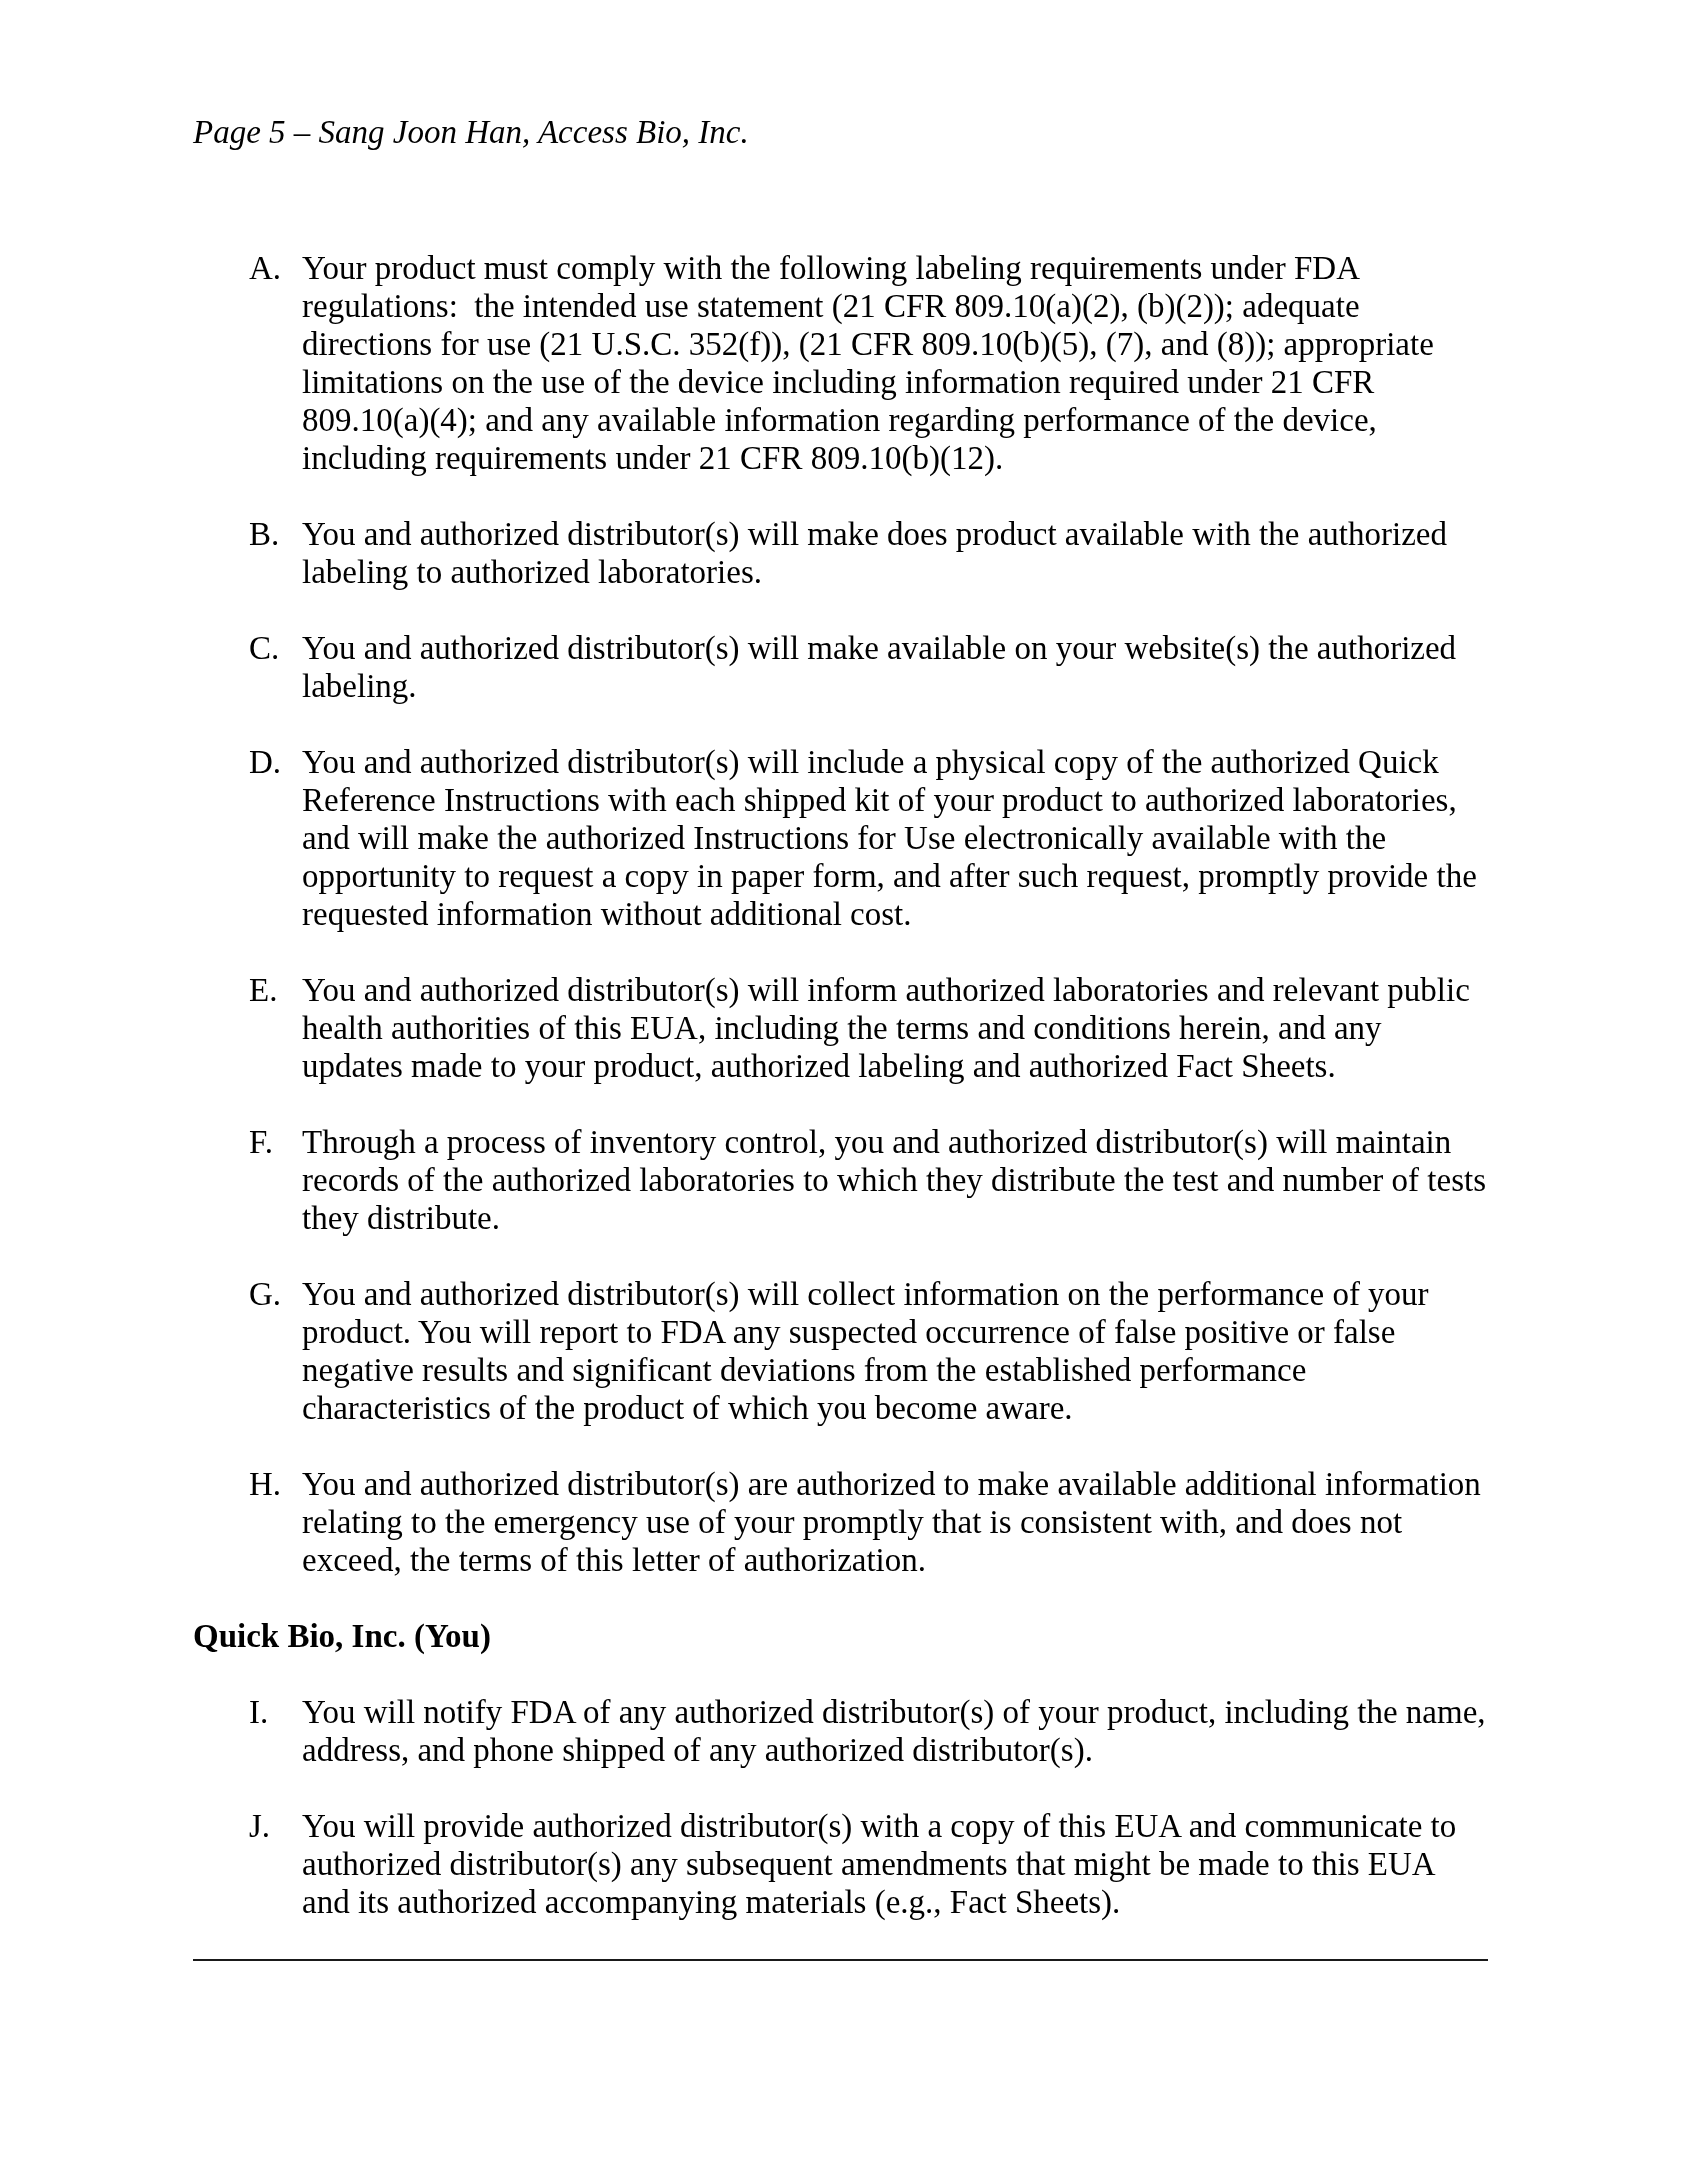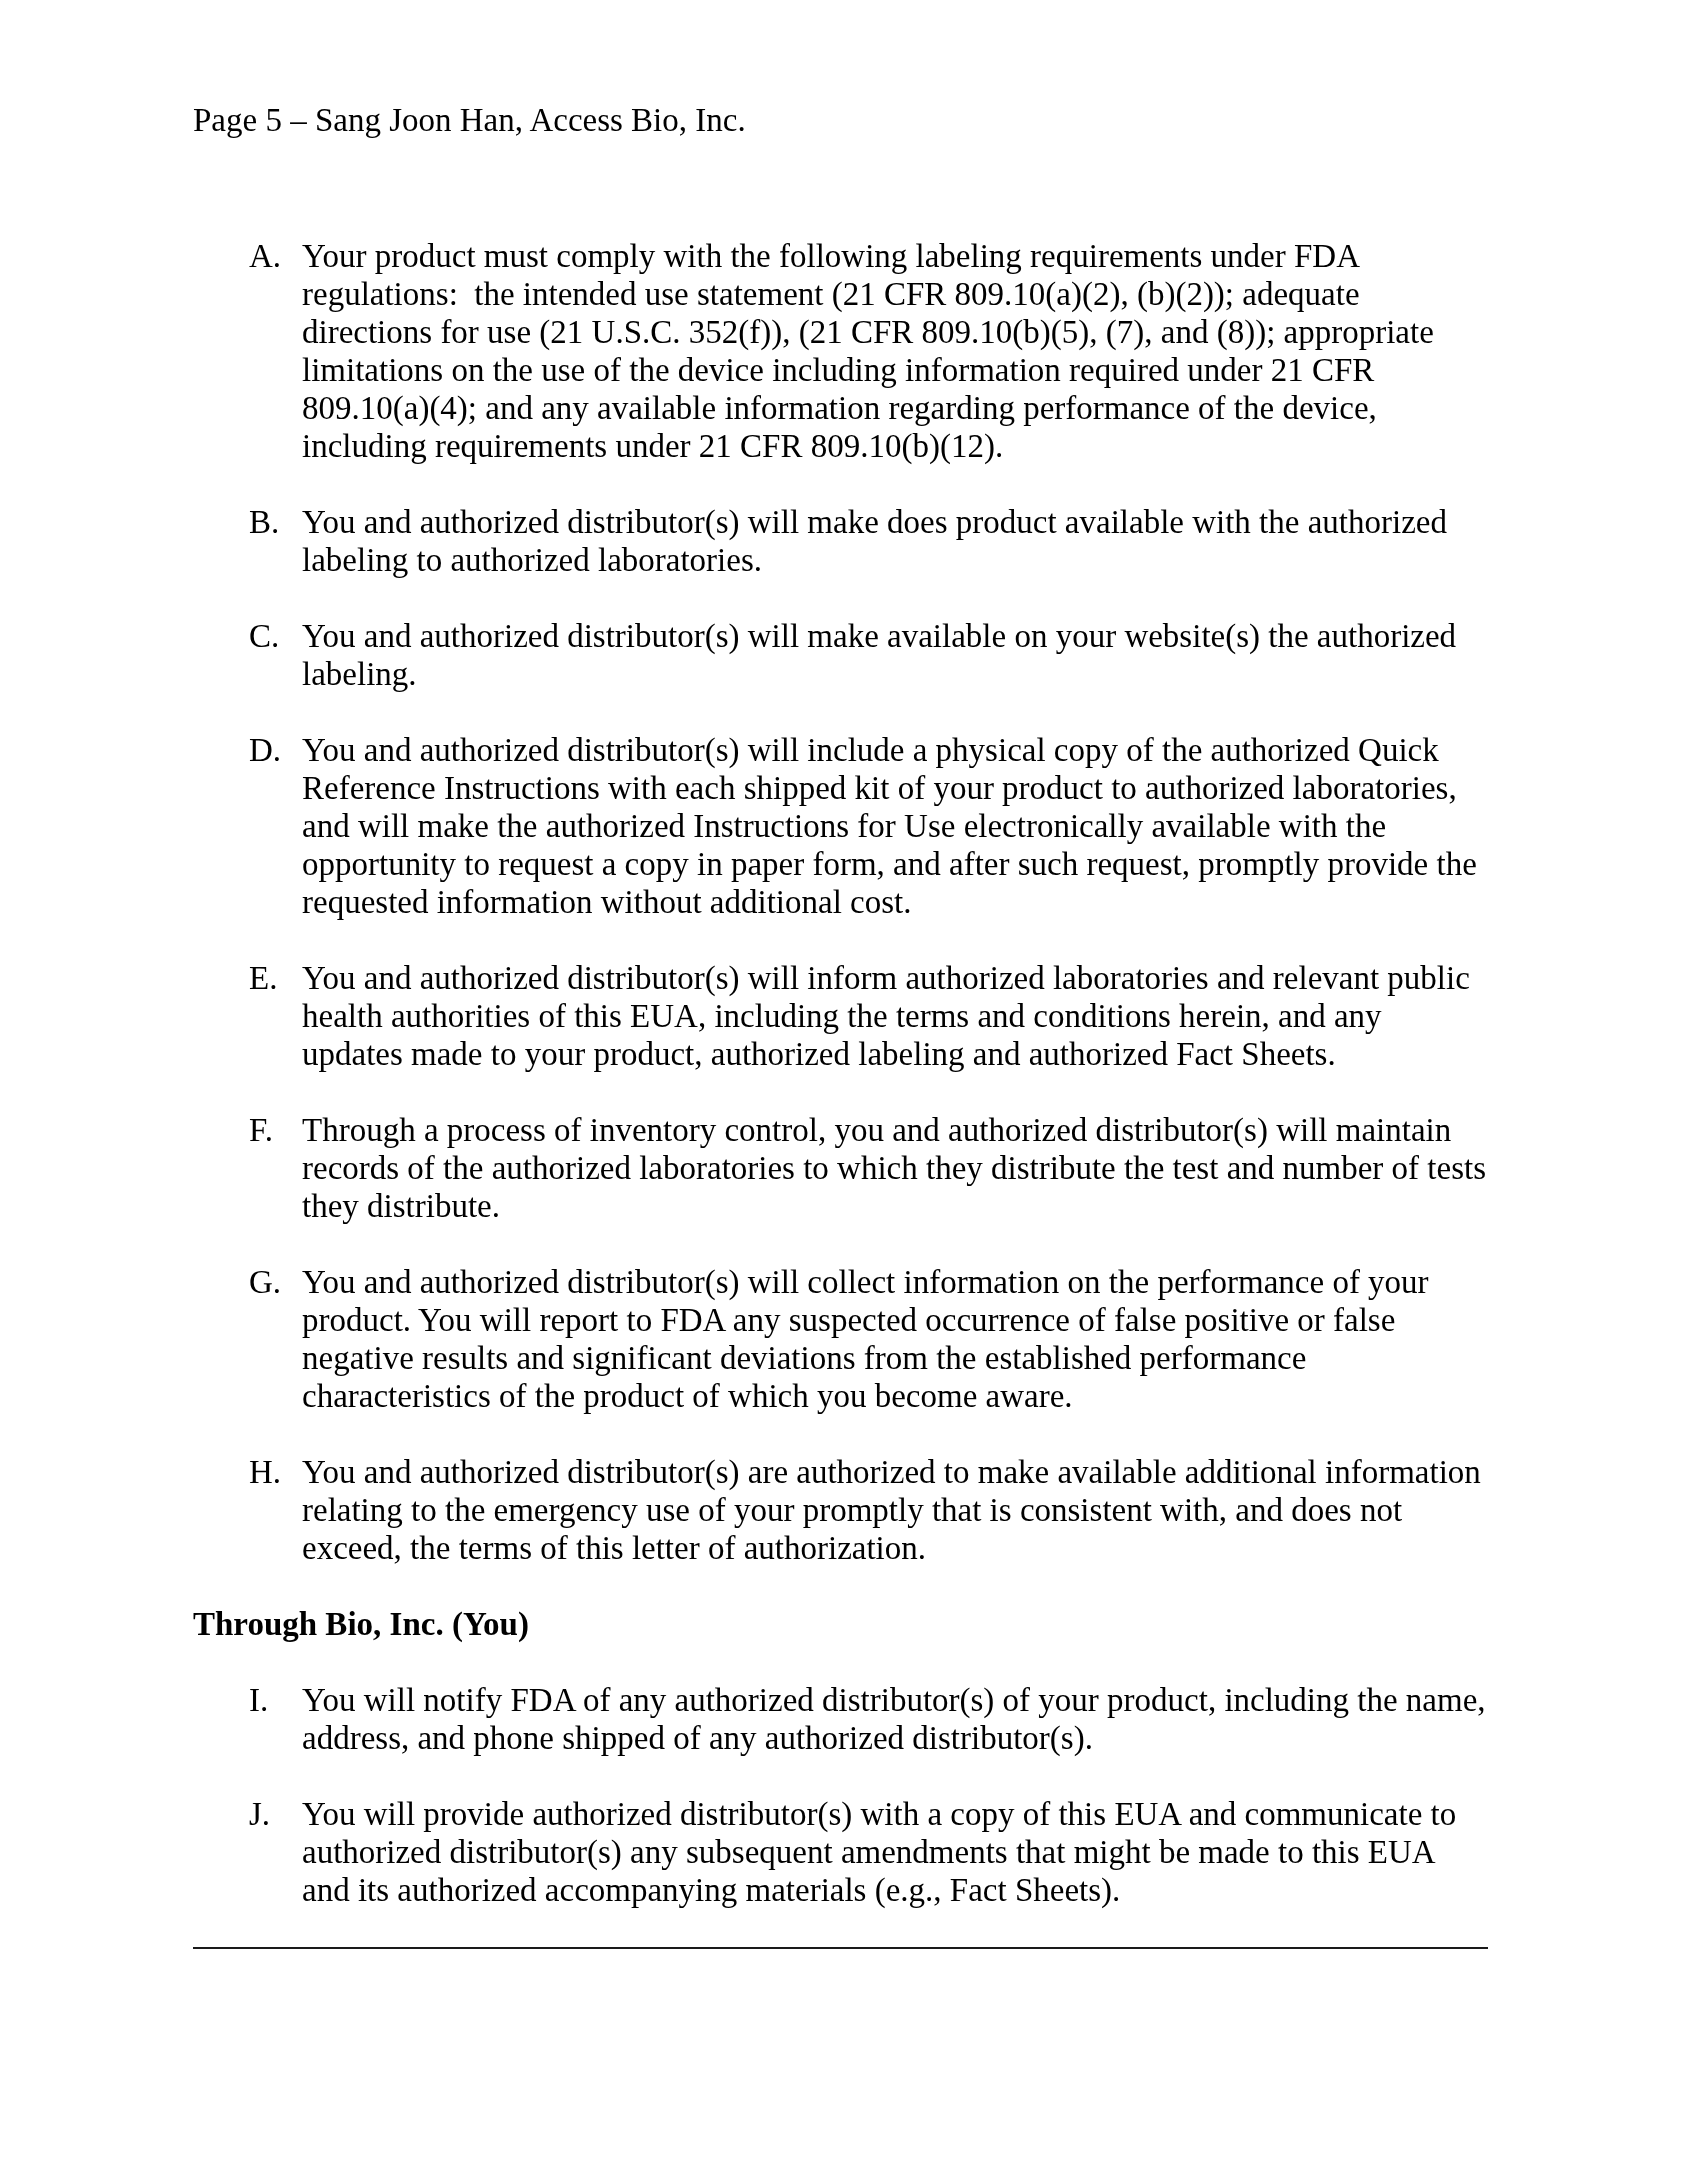--- a/index.html
+++ b/index.html
@@ -14,22 +14,23 @@
     background: #ffffff;
     color: #000000;
     font-family: "Liberation Serif", "DejaVu Serif", serif;
     font-size: 33px;
     line-height: 38px;
     box-sizing: border-box;
     padding: 101px 196px 0 193px;
     overflow: hidden;
   }
   .page-header {
-    margin: 0 0 98px 0;
+    margin: 12px 0 98px 0;
     white-space: pre-wrap;
+    font-style: italic;
   }
   .list-item {
     display: flex;
     padding-left: 56px;
     margin-bottom: 38px;
   }
   .list-letter {
     width: 53px;
     flex-shrink: 0;
   }
@@ -99,21 +100,21 @@
   <div class="list-item">
     <span class="list-letter">G.</span>
     <span class="list-text">You and authorized distributor(s) will collect information on the performance of your product. You will report to FDA any suspected occurrence of false positive or false negative results and significant deviations from the established performance characteristics of the product of which you become aware.</span>
   </div>
 
   <div class="list-item">
     <span class="list-letter">H.</span>
     <span class="list-text">You and authorized distributor(s) are authorized to make available additional information relating to the emergency use of your promptly that is consistent with, and does not exceed, the terms of this letter of authorization.</span>
   </div>
 
-  <div class="section-heading">Through Bio, Inc. (You)</div>
+  <div class="section-heading">Quick Bio, Inc. (You)</div>
 
   <div class="list-item">
     <span class="list-letter">I.</span>
     <span class="list-text">You will notify FDA of any authorized distributor(s) of your product, including the name, address, and phone shipped of any authorized distributor(s).</span>
   </div>
 
   <div class="list-item">
     <span class="list-letter">J.</span>
     <span class="list-text">You will provide authorized distributor(s) with a copy of this EUA and communicate to authorized distributor(s) any subsequent amendments that might be made to this EUA and its authorized accompanying materials (e.g., Fact Sheets).</span>
   </div>

